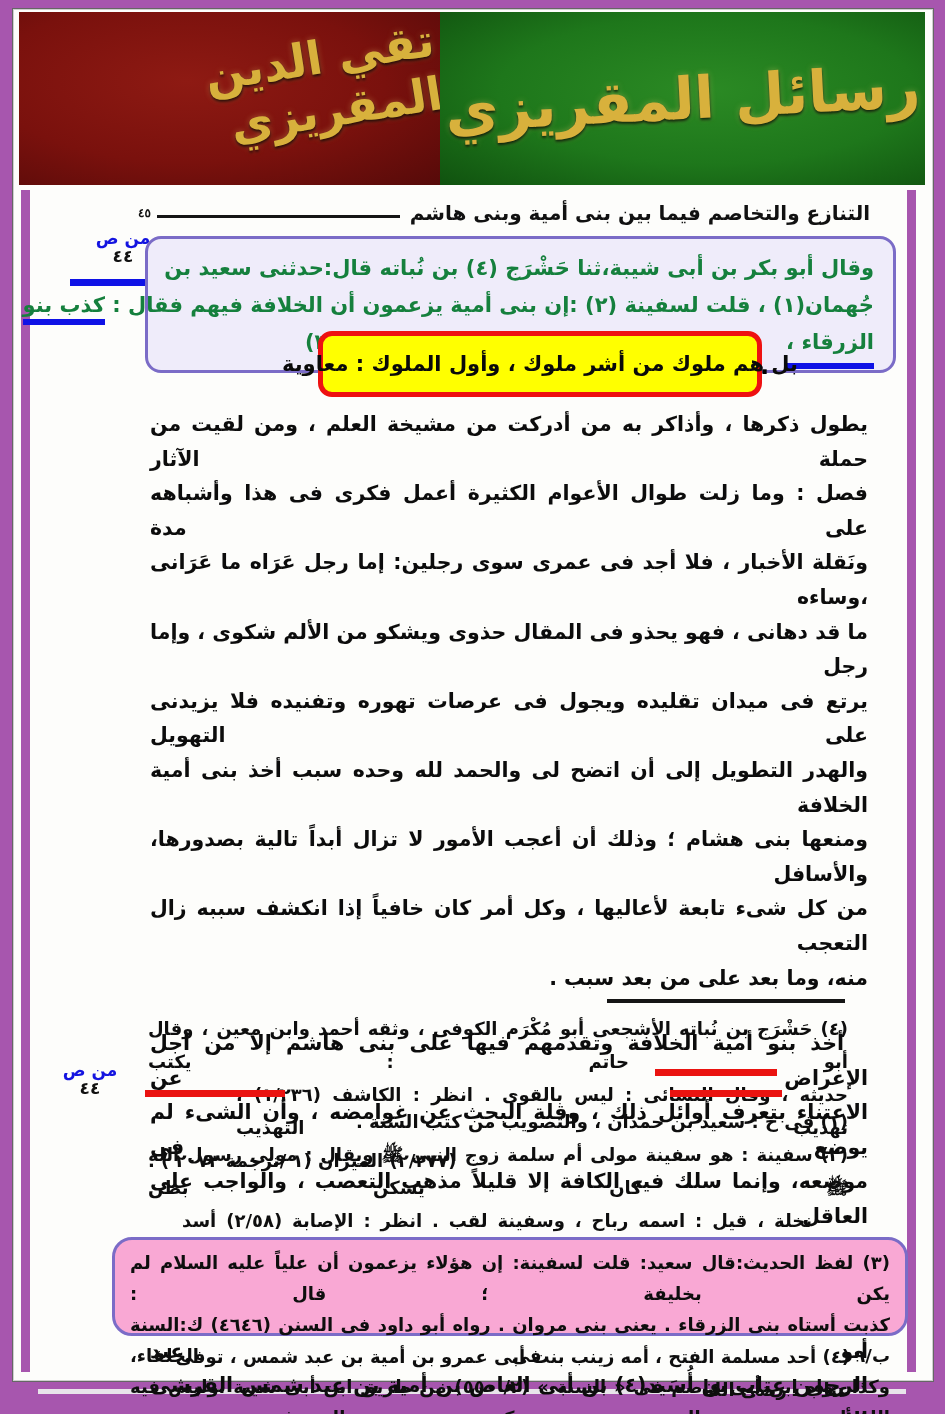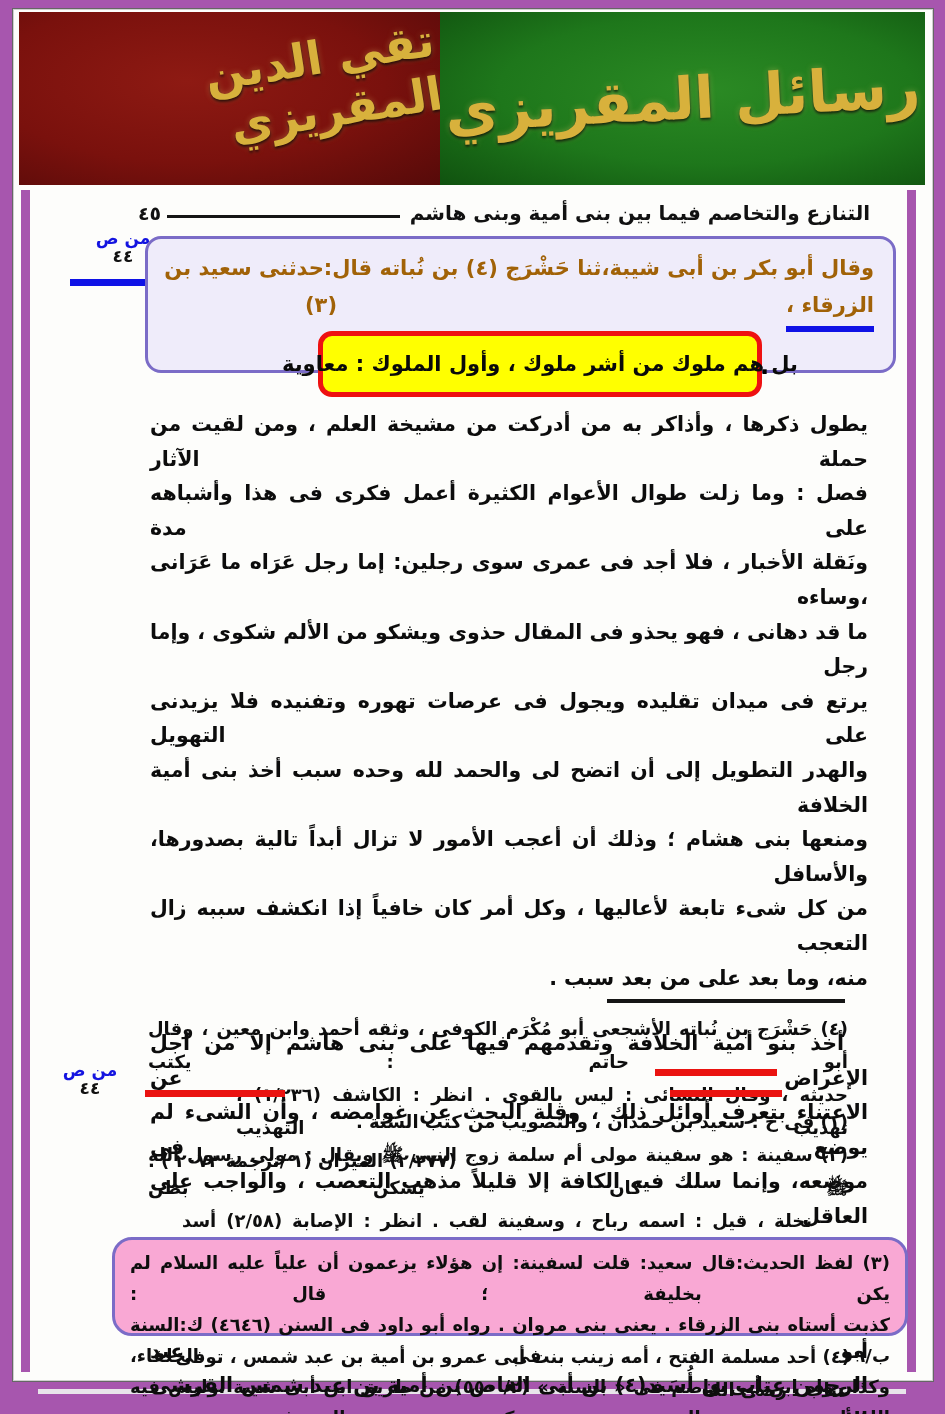--- a/index.html
+++ b/index.html
@@ -17,32 +17,32 @@
   .banner-green{width:53.5%;background:radial-gradient(ellipse at 55% 45%, #2b8a24 0%, #1e771b 55%, #10520f 100%);}
   .gold{color:#d8b13c;font-weight:bold;direction:rtl;
         text-shadow:0 2px 3px rgba(0,0,0,.75), 0 0 6px rgba(255,220,120,.35);}
   .banner-red .gold{font-size:46px;transform:rotate(-9deg);}
   .banner-green .gold{font-size:58px;transform:rotate(-3deg);}
 
   
   .running-head{position:absolute;left:138px;top:197px;width:732px;height:32px;display:flex;direction:rtl;align-items:center;color:#111;}
   .rh-title{font-size:20px;font-weight:bold;white-space:nowrap;}
   .rh-rule{flex:1;border-top:3px solid #151515;margin:6px 10px 0 6px;}
-  .rh-num{font-size:19px;font-weight:bold;}
+  .rh-num{font-size:12px;font-weight:bold;font-family:Liberation Serif, serif;}
 
   
   .margin-note{position:absolute;text-align:center;direction:rtl;line-height:1.05;}
   .mn-label{color:#1414e0;font-weight:bold;font-size:17px;display:block;}
   .mn-num{color:#111;font-weight:bold;font-size:17px;display:block;}
   .bar{position:absolute;height:7px;}
   .bar.blue{background:#0f12e6;}
   .bar.red{background:#ea1310;}
 
   
-  .pbox{position:absolute;background:#efecfa;border:3px solid #7b6cc7;border-radius:16px;direction:rtl;color:#a16207;}
+  .pbox{position:absolute;background:#efecfa;border:3px solid #7b6cc7;border-radius:16px;direction:rtl;color:#15803d;}
   .pbox1{left:145px;top:236px;width:707px;height:120px;padding:11px 19px 0 19px;font-size:21px;line-height:37px;font-weight:bold;}
   .pbox1 .ln{white-space:nowrap;}
   .ul-blue{border-bottom:6px solid #0f12e6;padding-bottom:2px;}
   .l3{display:flex;align-items:baseline;}
   .l3 .sp{flex:1;} .l3 .tail{width:138px;}
 
   
   .ybox{position:absolute;left:318px;top:331px;width:434px;height:56px;background:#ffff00;border:5px solid #ee1111;border-radius:14px;z-index:5;display:flex;align-items:center;justify-content:center;direction:rtl;}
   .ybox span{font-size:21px;font-weight:bold;color:#0a0a0a;white-space:nowrap;}
   .stray-dot{position:absolute;left:760px;top:352px;font-size:24px;font-weight:bold;z-index:6;}
@@ -93,20 +93,21 @@
   </div>
 
   <div class="margin-note" style="left:93px;top:230px;width:60px;">
     <span class="mn-label">من ص</span>
     <span class="mn-num">٤٤</span>
   </div>
   <div class="bar blue" style="left:70px;top:279px;width:120px;"></div>
 
   <div class="pbox pbox1">
     <div class="ln">وقال أبو بكر بن أبى شيبة،ثنا حَشْرَج (٤) بن نُباته قال:حدثنى سعيد بن</div>
+    <div class="ln"><span>جُهمان(١) ، قلت لسفينة (٢) :إن بنى أمية يزعمون أن الخلافة فيهم فقال : </span><span class="ul-blue">كذب بنو</span></div>
     <div class="ln l3">
       <span class="ul-blue">الزرقاء ،</span>
       <span class="sp"></span>
       <span>(٣)</span>
       <span class="tail"></span>
     </div>
   </div>
 
   <div class="ybox">
     <span>بل هم ملوك من أشر ملوك ، وأول الملوك : معاوية</span>

